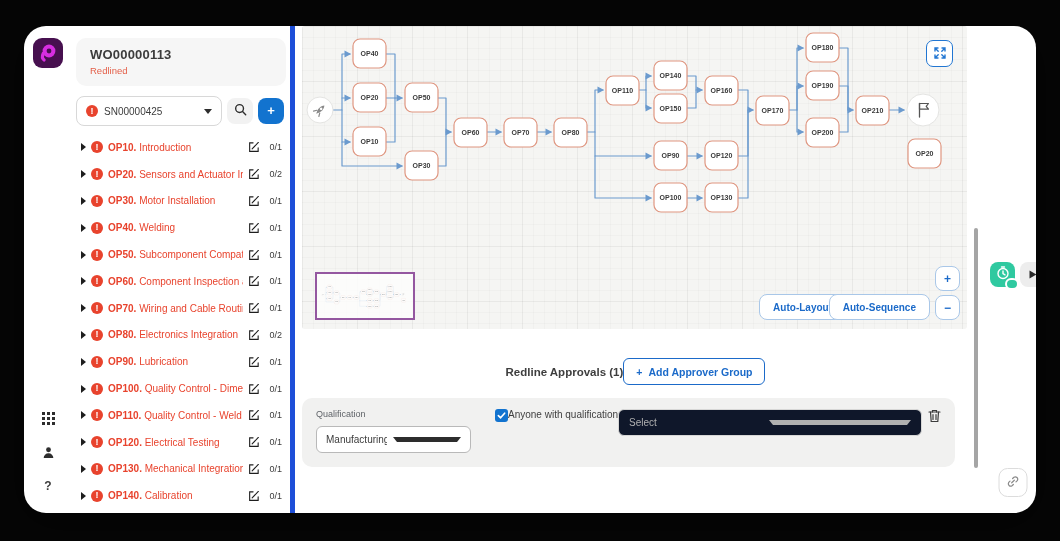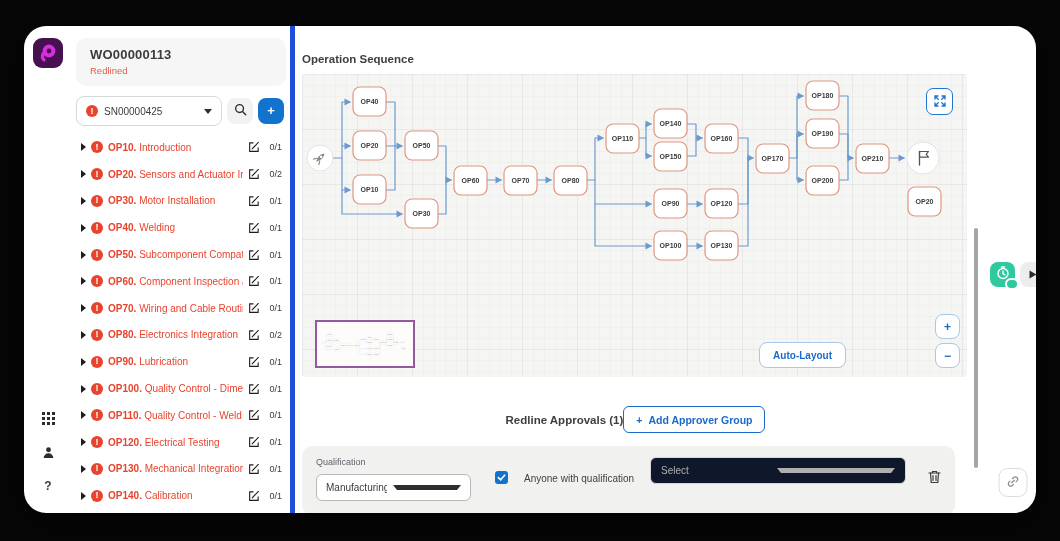--- a/index.html
+++ b/index.html
@@ -66,21 +66,21 @@
   .approvals-head{display:flex;justify-content:center;align-items:center;margin:29px 0 13px;padding-right:21px}
   .approvals-title{font-size:11.5px;font-weight:700;color:#3e3e3e}
   .add-group-btn{border:1px solid #1b6ac9;color:#1b6ac9;border-radius:6px;height:25px;padding:0 12px;
                  font-size:10.5px;font-weight:700;background:#fff;display:flex;gap:6px;align-items:center;cursor:pointer}
   .approver-panel{width:625px;background:#f1f1f0;border-radius:10px;padding:11px 14px 14px;display:flex;gap:24px}
   .field-label{font-size:9px;color:#5f6368;margin-bottom:7px}
   .qual-select{width:155px;height:27px;border:1px solid #b9b9b9;border-radius:6px;background:#fff;display:flex;
                align-items:center;padding:0 9px;gap:6px;cursor:pointer;box-sizing:border-box}
   .qual-select span{flex:1;font-size:10px;color:#3c3c3c;white-space:nowrap;overflow:hidden}
   .approvers-col{flex:1;min-width:0}
-  .approvers-row{display:flex;align-items:flex-end;gap:16px}
+  .approvers-row{display:flex;align-items:flex-start;gap:0}
   .checkbox{width:13px;height:13px;border-radius:3px;background:#1273cf;display:grid;place-items:center;flex:none;cursor:pointer}
   .cb-label{font-size:10px;color:#3f3f3f;white-space:nowrap}
   .dis-select{flex:1;height:27px;background:#0f172a;border:1px solid #d7d7d6;border-radius:6px;display:flex;
               align-items:center;padding:0 10px;gap:6px;min-width:0;box-sizing:border-box}
   .dis-select span{flex:1;font-size:10px;color:#b0b0b0}
   .chev-dis{border-top-color:#b0b0b0}
   .trash-btn{flex:none;display:grid;place-items:center;margin-left:6px;cursor:pointer}
   .scroll-thumb{position:absolute;right:12px;top:202px;width:4px;height:240px;background:#a5a5a5;border-radius:2px;cursor:pointer}
 
   
@@ -326,21 +326,20 @@
               <path d="M11 7.5 V11.2 H1.8 V2 H5.5" stroke-linecap="round"></path>
               <path d="M5 8 L11.2 1.6 M5 8 L4.5 8.5" stroke-linecap="round"></path>
             </svg>
           </span>
           <span class="op-count">0/1</span>
         </div>
       </div>
   </div>
 
   <div class="main">
-    <div class="seq-title">Operation Sequence</div>
 
     <div class="canvas">
       <svg class="graph" id="graph-svg" width="665" height="303" viewBox="0 0 665 303">
           <defs>
             <marker id="arrow" markerWidth="6" markerHeight="6" refX="4.6" refY="3" orient="auto">
               <path d="M0 0 L5.5 3 L0 6 Z" fill="#6b9ace"></path>
             </marker>
           </defs>
           <g id="seq-graph-g">
             <path d="M31 84 L40 84 L40 28 L48 28" fill="none" stroke="#6b9ace" stroke-width="1.2" stroke-linejoin="round" stroke-linecap="round" marker-end="url(#arrow)"></path>
@@ -490,20 +489,21 @@
         </span>
       </div>
 
       <div class="minimap">
         <svg width="92" height="40" viewBox="-12 -35 690 260" preserveAspectRatio="xMidYMid meet" opacity="0.55">
           <use href="#seq-graph-g"></use>
         </svg>
       </div>
 
       <div class="canvas-btn auto-layout">Auto-Layout</div>
+      <div class="canvas-btn auto-seq">Auto-Sequence</div>
       <div class="canvas-btn zoom-in">+</div>
       <div class="canvas-btn zoom-out">−</div>
     </div>
 
     <div class="approvals-head">
       <div class="approvals-title">Redline Approvals (1)</div>
       <div class="add-group-btn">
         <span>+</span>
         <span>Add Approver Group</span>
       </div>

